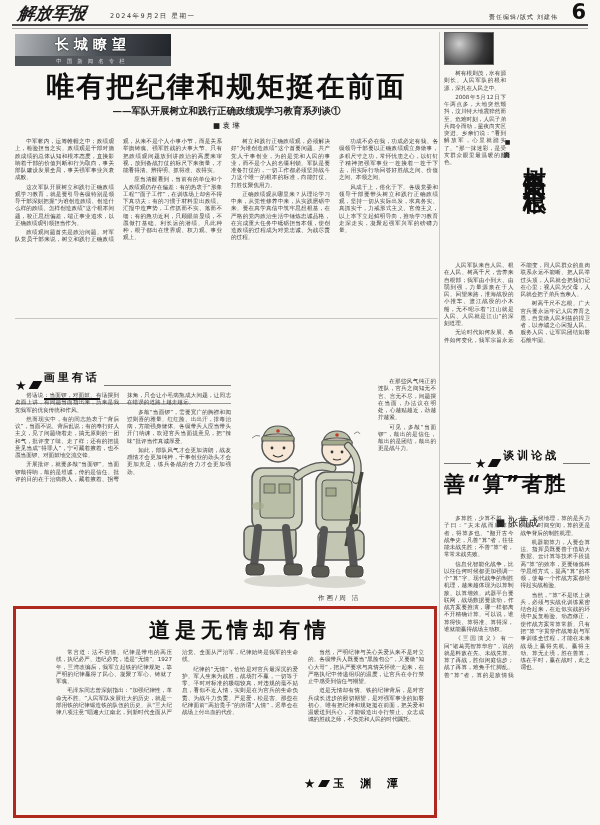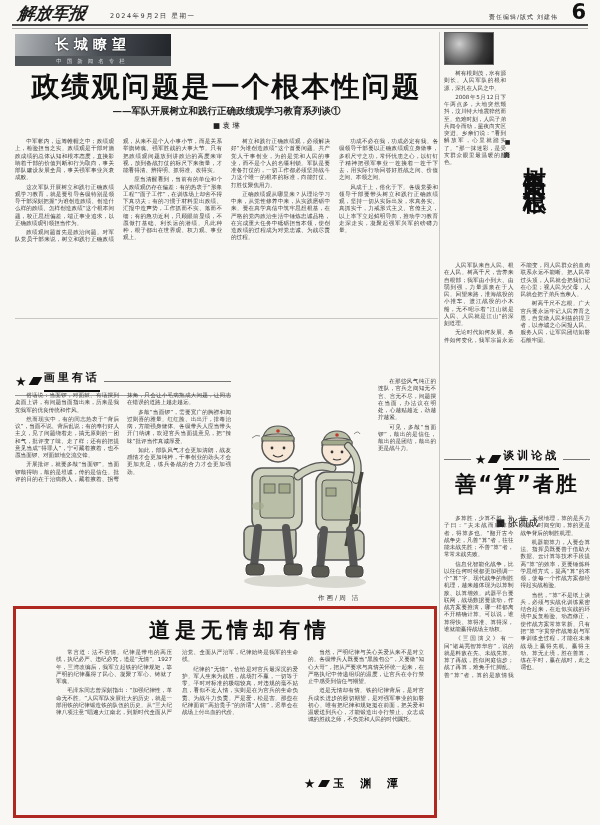--- a/index.html
+++ b/index.html
@@ -35,21 +35,21 @@
   .main-body{left:15px;top:138px;width:423px;height:174px;column-count:4;column-gap:9px;}
   .hdiv{left:15px;top:318px;width:423px;height:1px;background:#c9c7c2;}
   
   .pic-headline{left:35px;top:328px;width:260px;text-align:center;font-size:18px;font-weight:bold;
                 letter-spacing:2px;color:#0e0e0e;font-family:"DejaVu Serif","Liberation Serif",serif;}
   .pic-byline{left:35px;top:354px;width:260px;text-align:center;font-size:7px;color:#222;}
   .col-header{display:flex;align-items:center;gap:4px;}
   .col-header .star{font-size:13px;color:#111;line-height:1;}
   .col-header .tail{width:9px;height:8px;background:#111;transform:skewX(-30deg);}
   .col-header .lbl{font-size:11px;font-weight:bold;letter-spacing:3px;color:#0d0d0d;
-                   border-bottom:2px solid #111;padding-bottom:5px;}
+                   border-bottom:2px solid #111;padding-bottom:13px;}
   .col-header .line{flex:1;height:1px;background:#777;}
   .pic-header{left:15px;top:370px;width:216px;border-bottom:1px solid #999;padding-bottom:3px;}
   .pic-body-left{left:15px;top:392px;width:216px;height:214px;column-count:2;column-gap:8px;}
   .pic-body-right{left:378px;top:378px;width:58px;height:212px;}
   .cartoon{left:238px;top:376px;width:134px;height:218px;}
   .pic-caption{left:318px;top:594px;width:100px;font-size:6.5px;letter-spacing:2px;color:#333;}
   
   .feature-box{left:13px;top:606px;width:424px;height:212px;border:3px solid #b02920;
                box-sizing:border-box;padding-left:30px;}
   .feat-headline{margin-top:7px;text-align:center;font-size:21px;font-weight:bold;
@@ -65,21 +65,21 @@
   .column-photo{left:444px;top:32px;width:50px;height:33px;
                 background:radial-gradient(circle at 30% 35%,#cfcfcf 0%,#8a8a8a 30%,#3a3a3a 65%,#171717 100%);
                 border:1px solid #666;box-sizing:border-box;}
   .roots-intro{left:444px;top:70px;width:62px;height:180px;}
   .roots-title{left:515px;top:64px;width:36px;height:196px;writing-mode:vertical-rl;
                font-size:23px;font-weight:bold;letter-spacing:4px;color:#0e0e0e;text-align:center;}
   .roots-byline{left:500px;top:138px;width:11px;height:60px;writing-mode:vertical-rl;
                 font-size:6px;color:#222;}
   .roots-body{left:444px;top:262px;width:146px;height:172px;column-count:2;column-gap:7px;}
   .battle-header{left:444px;top:448px;width:146px;}
-  .battle-headline{left:444px;top:470px;width:146px;text-align:center;font-size:21px;
+  .battle-headline{left:444px;top:470px;width:146px;text-align:left;font-size:21px;
                    font-weight:bold;letter-spacing:2px;color:#0e0e0e;}
   .battle-byline{left:444px;top:516px;width:146px;text-align:center;font-size:10px;color:#222;}
   .battle-body{left:444px;top:515px;width:146px;height:278px;column-count:2;column-gap:7px;}
 </style>
 </head>
 <body>
 
 <div class="page">
 
   <div class="abs mast-logo">解放军报</div>
@@ -87,21 +87,21 @@
   <div class="abs mast-editor">责任编辑/版式 刘建伟</div>
   <div class="abs mast-pageno">6</div>
   <div class="abs rule-thick"></div>
   <div class="abs rule-thin"></div>
 
   <div class="abs banner">
     <div class="banner-main">长城瞭望</div>
     <div class="banner-sub">中国新闻名专栏</div>
   </div>
 
-  <div class="abs main-headline">政绩观问题是一个根本性问题</div>
+  <div class="abs main-headline">唯有把纪律和规矩挺在前面</div>
   <div class="abs main-subhead">——军队开展树立和践行正确政绩观学习教育系列谈①</div>
   <div class="abs main-byline">■ 袁 琳</div>
   <div class="abs bodytext main-body">
       <p>中军帐内，运筹帷幄之中；政绩观上，检验担当之实。政绩观是干部对施政成绩的总体认知和根本态度，直接影响着干部的价值判断和行为取向，事关部队建设发展全局，事关强军事业兴衰成败。</p>
       <p>这次军队开展树立和践行正确政绩观学习教育，就是要引导各级特别是领导干部深刻把握“为谁创造政绩、创造什么样的政绩、怎样创造政绩”这个根本问题，校正思想偏差，端正事业追求，以正确政绩观引领担当作为。</p>
       <p>政绩观问题首先是政治问题。对军队党员干部来说，树立和践行正确政绩观，从来不是个人小事小节，而是关系举旗铸魂、强军胜战的大事大节。只有把政绩观问题放到讲政治的高度来审视，放到备战打仗的标尺下来衡量，才能看得清、辨得明、抓得准、改得实。</p>
       <p>应当清醒看到，当前有的单位和个人政绩观仍存在偏差：有的热衷于“形象工程”“面子工作”，在训练场上却舍不得下真功夫；有的习惯于材料里出政绩、汇报中造声势，工作抓而不实、落而不细；有的急功近利，只顾眼前显绩，不愿做打基础、利长远的潜绩。凡此种种，根子都出在世界观、权力观、事业观上。</p>
       <p>树立和践行正确政绩观，必须解决好“为谁创造政绩”这个首要问题。共产党人干事创业，为的是党和人民的事业，而不是个人的名缰利锁。军队是要准备打仗的，一切工作都必须坚持战斗力这个唯一的根本的标准，向能打仗、打胜仗聚焦用力。</p>
       <p>正确政绩观从哪里来？从理论学习中来，从党性修养中来，从实践磨砺中来。要在真学真信中筑牢思想根基，在严格的党内政治生活中锤炼忠诚品格，在完成重大任务中砥砺担当本领，使创造政绩的过程成为对党忠诚、为战尽责的过程。</p>
       <p>功成不必在我，功成必定有我。各级领导干部要以正确政绩观立身做事，多积尺寸之功，常怀忧患之心，以钉钉子精神把强军事业一茬接着一茬干下去，用实际行动回答好胜战之问、价值之问、本领之问。</p>

